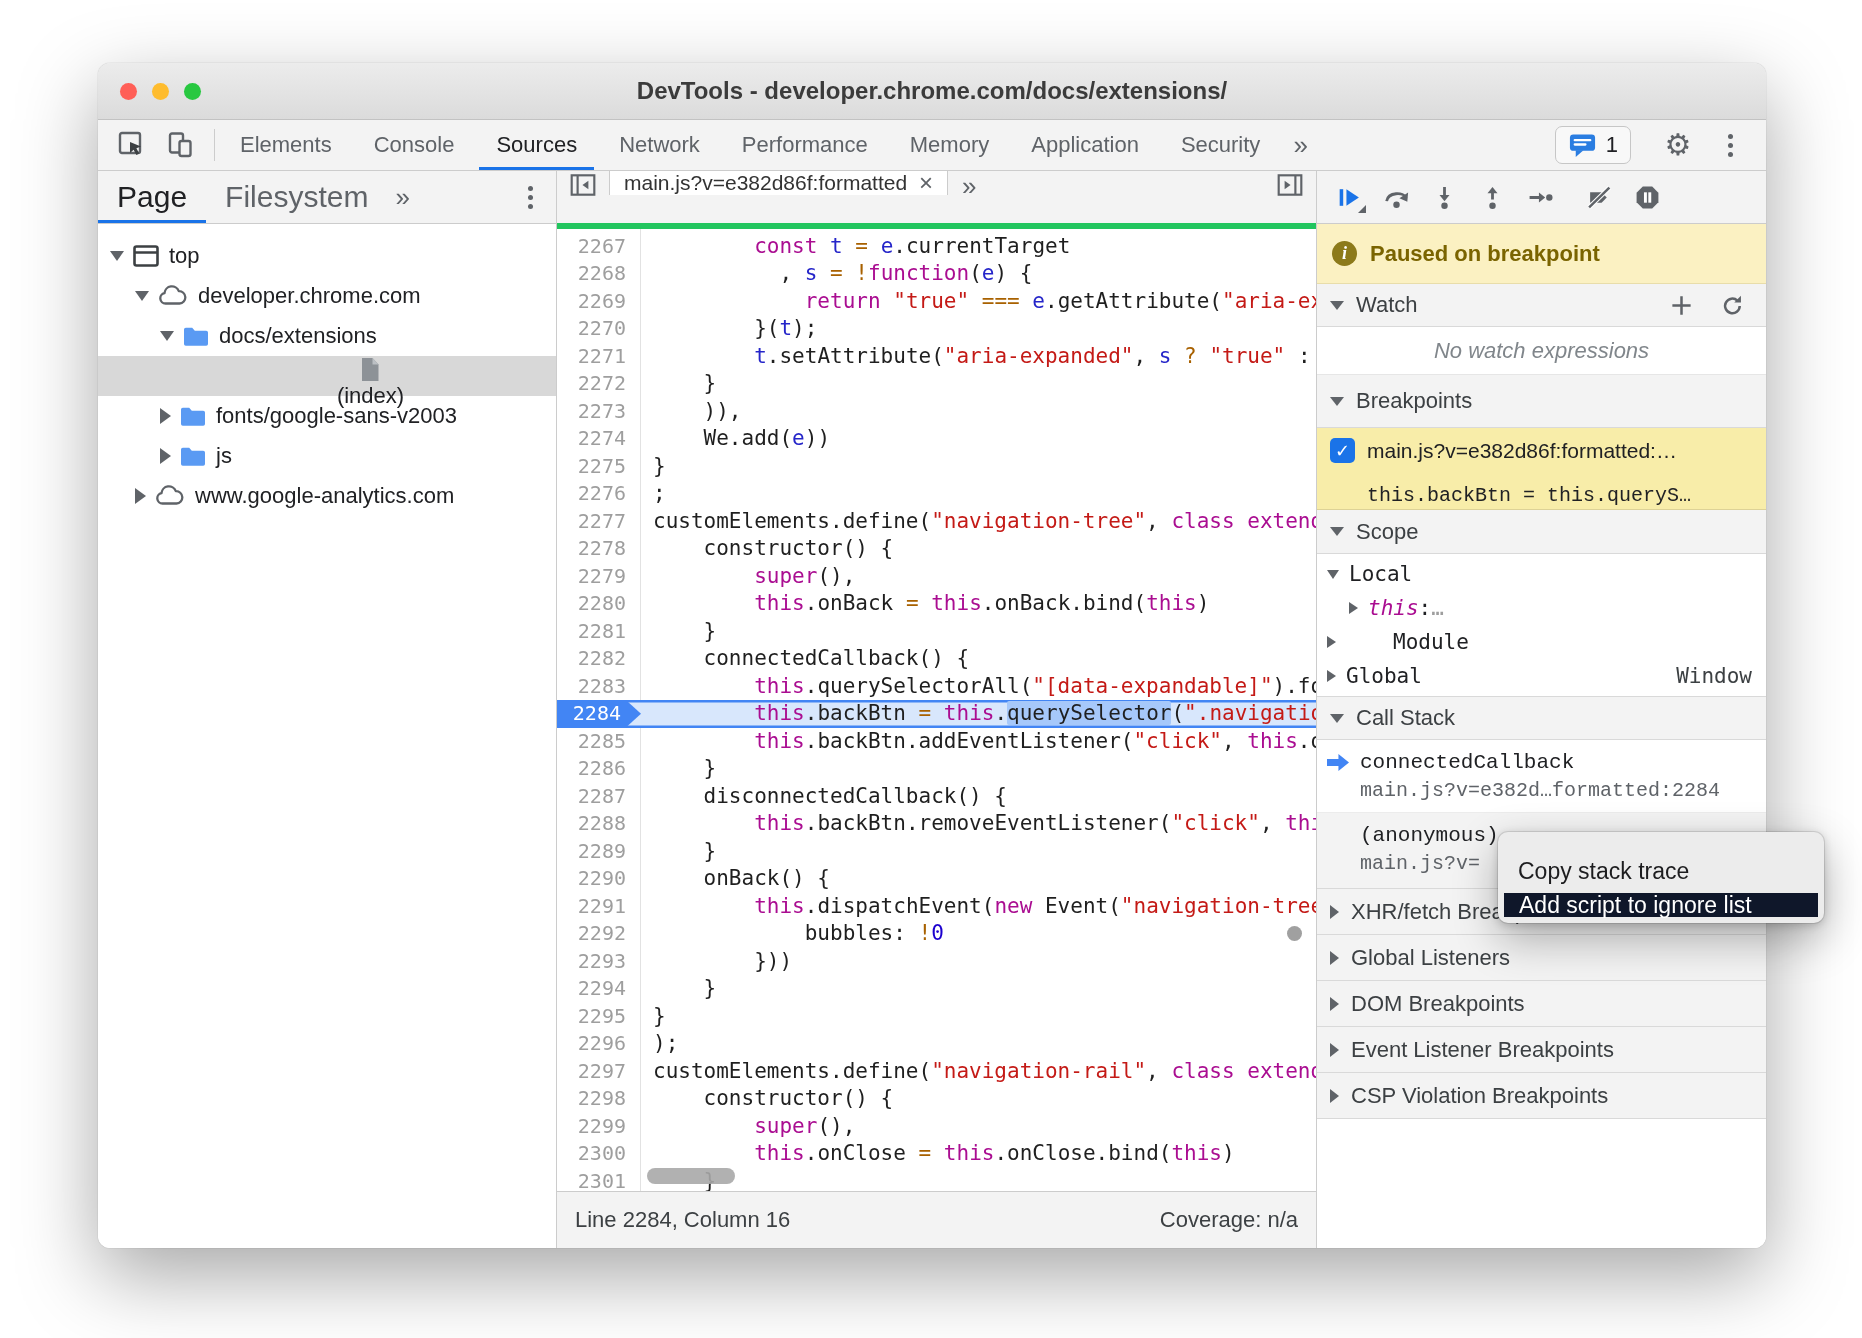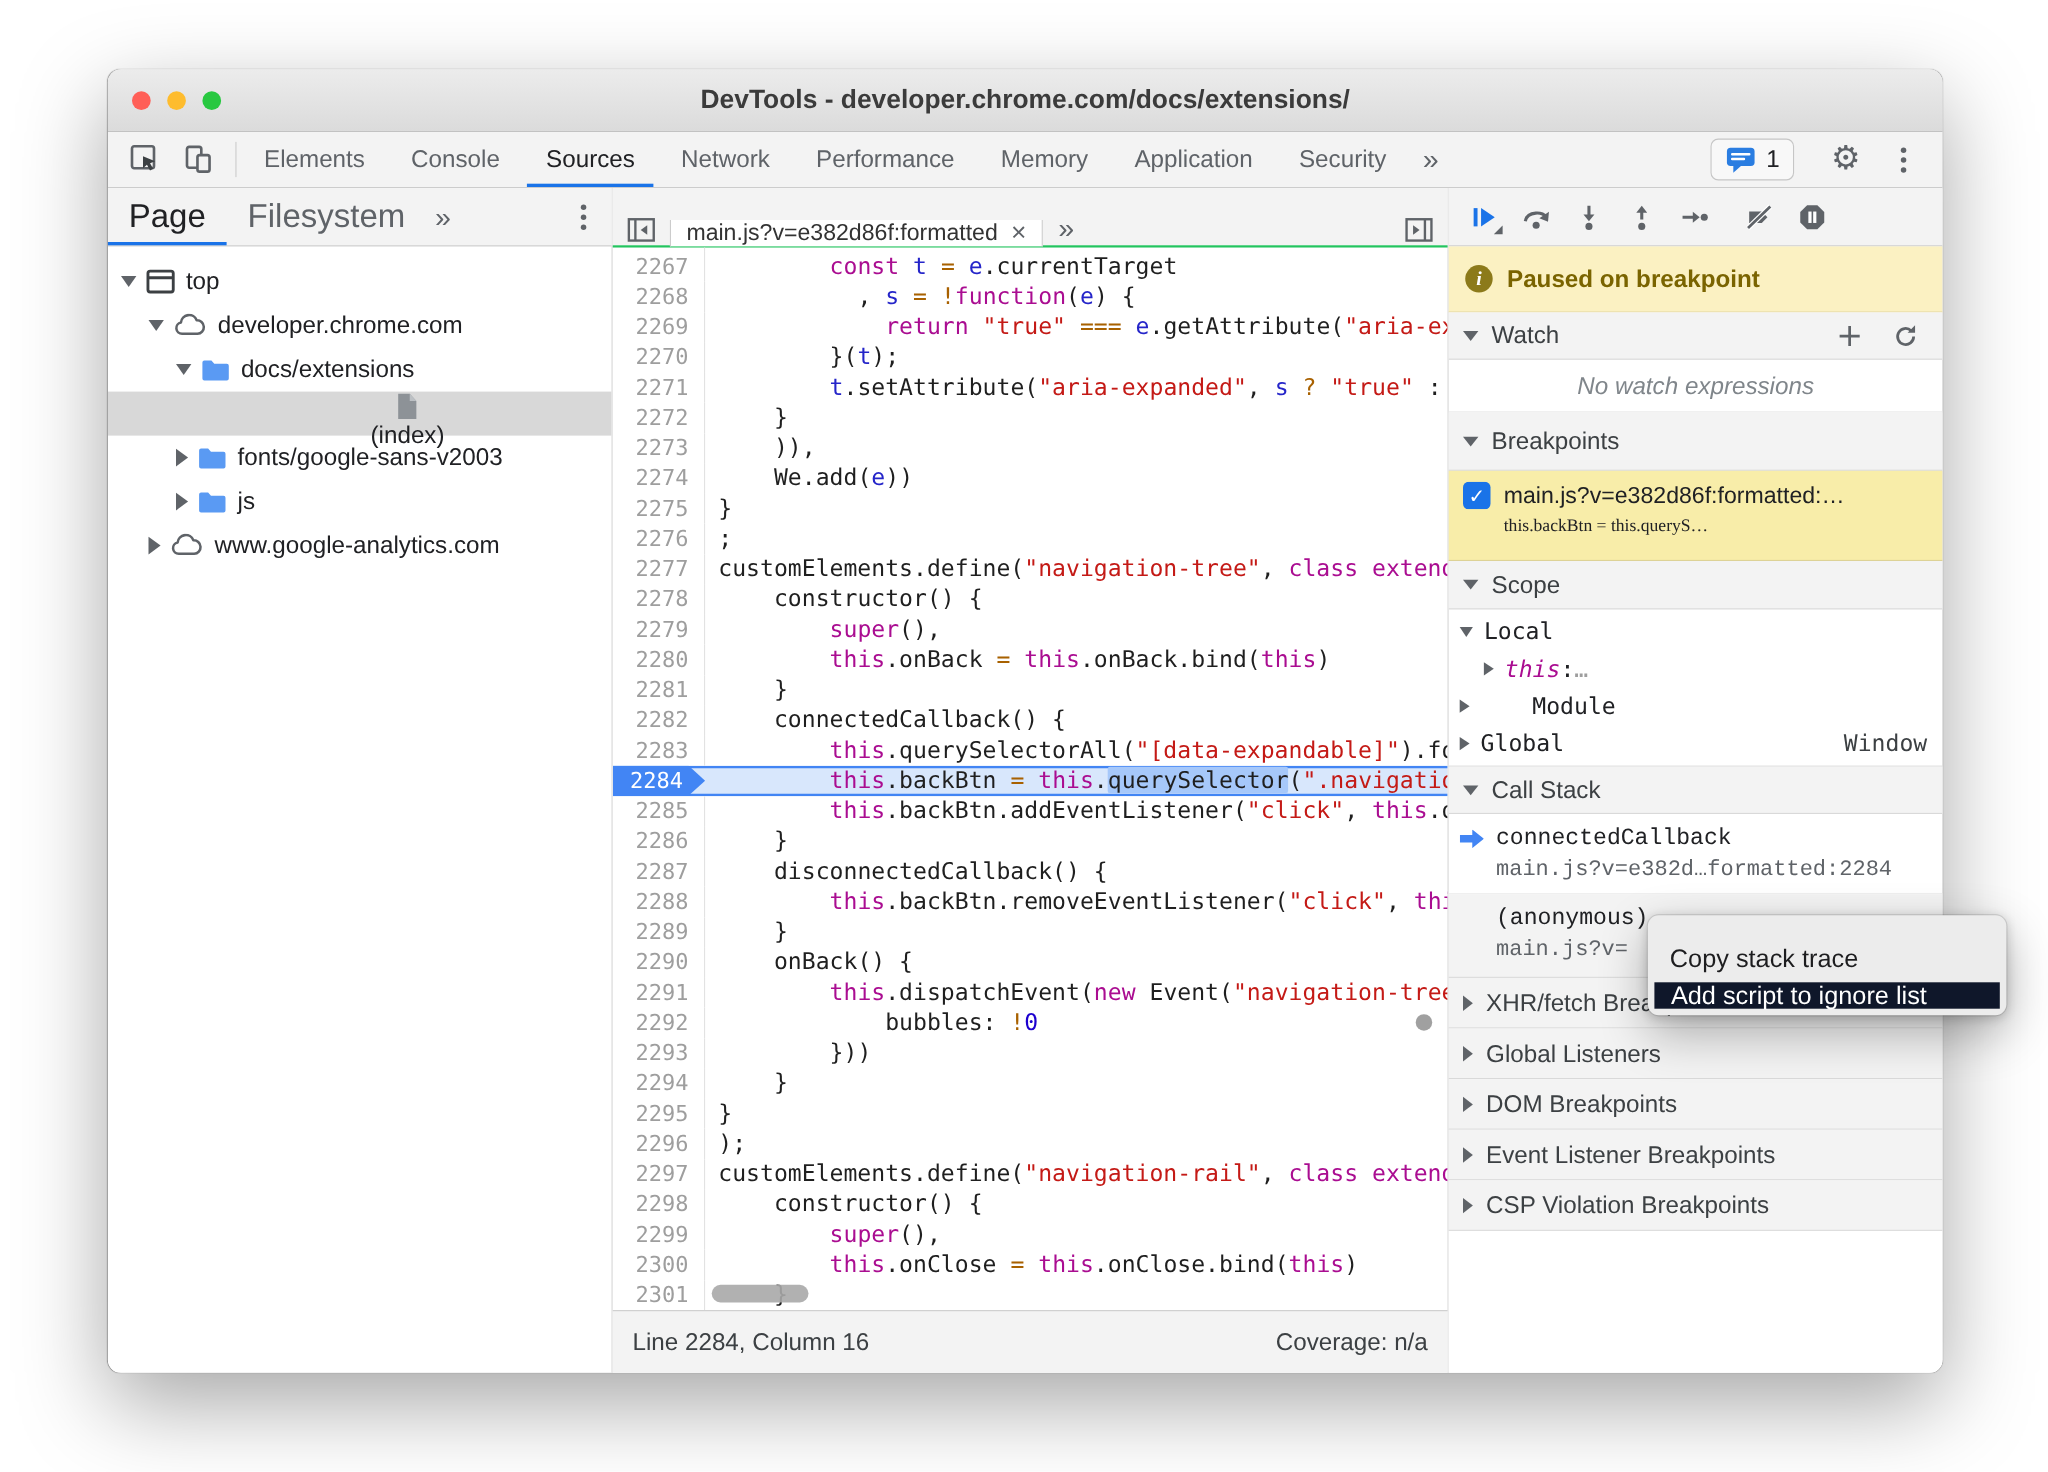--- a/index.html
+++ b/index.html
@@ -43,21 +43,21 @@
   .tree{flex:1;padding-top:12px;overflow:hidden;}
   .trow{height:40px;display:flex;align-items:center;font-size:22px;color:#202124;}
   .trow.sel{background:#d8d8d8;}
   .tri{width:0;height:0;border-style:solid;display:inline-block;flex:none;}
   .tri.down{border-width:10px 7.5px 0 7.5px;border-color:#5f6368 transparent transparent transparent;}
   .tri.right{border-width:8px 0 8px 11px;border-color:transparent transparent transparent #5f6368;}
   .tri.sp{border:none;width:15px;}
   .ticon{display:flex;align-items:center;justify-content:center;margin:0 9px 0 8px;flex:none;}
   
   .editor{flex:1;min-width:0;display:flex;flex-direction:column;background:#fff;border-right:1px solid #ccc;}
-  .etabs{height:52px;flex:none;background:#f3f3f3;border-bottom:2px solid #22c55e;display:flex;align-items:flex-end;}
+  .etabs{height:52px;flex:none;background:#f3f3f3;border-bottom:6px solid #22c55e;display:flex;align-items:flex-start;}
   .epanelbtn{width:52px;display:flex;align-items:center;justify-content:center;flex:none;}
   .etab{background:#fff;border-left:1px solid #ccc;border-right:1px solid #ccc;margin-bottom:-1px;display:flex;align-items:center;gap:12px;padding:0 14px;}
   .etab-label{font-size:21px;color:#333;white-space:nowrap;}
   .eclose{font-size:24px;color:#5f6368;line-height:1;}
   .etabs .chev{padding:0 14px;}
   .etabs .spacer{flex:1;}
   .viewport{flex:1;position:relative;overflow:hidden;}
   .code{margin-top:-24px;}
   .crow{display:flex;height:27.5px;line-height:27.5px;font-family:"DejaVu Sans Mono",monospace;font-size:21px;}
   .gut{width:84px;flex:none;text-align:right;padding-right:14px;color:#9e9e9e;border-right:1px solid #e2e2e2;box-sizing:border-box;font-size:20px;}
@@ -84,21 +84,21 @@
   .infoicon{width:25px;height:25px;border-radius:50%;background:#8c7a1a;color:#fff;font-size:18px;font-weight:700;font-style:italic;display:flex;align-items:center;justify-content:center;flex:none;font-family:"Liberation Serif",serif;}
   .sec-h{flex:none;background:#f3f3f3;border-bottom:1px solid #d9d9d9;display:flex;align-items:center;gap:12px;padding:0 13px;font-size:22px;color:#3c4043;}
   .sec-h .tri.down{border-width:9px 7px 0 7px;}
   .sec-h .tri.right{border-width:7px 0 7px 9px;}
   .sec-h .hbtns{margin-left:auto;display:flex;align-items:center;gap:26px;padding-right:8px;}
   .h42{height:42px;}.h52{height:52px;}.h43{height:43px;}.h45{height:45px;}
   .watch-empty{height:47px;flex:none;border-bottom:1px solid #e6e6e6;display:flex;align-items:center;justify-content:center;font-size:22px;font-style:italic;color:#80868b;}
   .bp-entry{height:82px;flex:none;background:#f8eda9;border-bottom:1px solid #ddd296;padding:10px 12px 0 13px;box-sizing:border-box;}
   .bp-l1{display:flex;align-items:center;gap:12px;font-size:21px;color:#202124;white-space:nowrap;overflow:hidden;}
   .checkbox{width:25px;height:25px;border-radius:5px;background:#1a73e8;color:#fff;font-size:18px;display:flex;align-items:center;justify-content:center;flex:none;}
-  .bp-l2{margin-top:7px;padding-left:37px;font-family:Liberation Serif, serif;font-size:16px;color:#202124;white-space:nowrap;overflow:hidden;}
+  .bp-l2{margin-top:21px;padding-left:37px;font-family:Liberation Mono, monospace;font-size:20px;color:#202124;white-space:nowrap;overflow:hidden;}
   .scope-body{flex:none;border-bottom:1px solid #d9d9d9;padding:3px 0;}
   .scope-row{height:34px;display:flex;align-items:center;font-family:"DejaVu Sans Mono",monospace;font-size:21px;color:#202124;padding:0 14px 0 10px;}
   .scope-row .tri{margin-right:10px;}
   .scope-row .tri.down{border-width:9px 6.5px 0 6.5px;}
   .scope-row .tri.right{border-width:6.5px 0 6.5px 9px;}
   .scope-kw{color:#aa0d91;font-style:italic;}
   .scope-ellip{color:#9e9e9e;}
   .scope-right{margin-left:auto;color:#3c4043;}
   .frame{flex:none;box-sizing:border-box;padding:11px 0 0 10px;border-bottom:1px solid #ececec;font-family:Liberation Mono, monospace;}
   .frame.f1{height:73px;}

